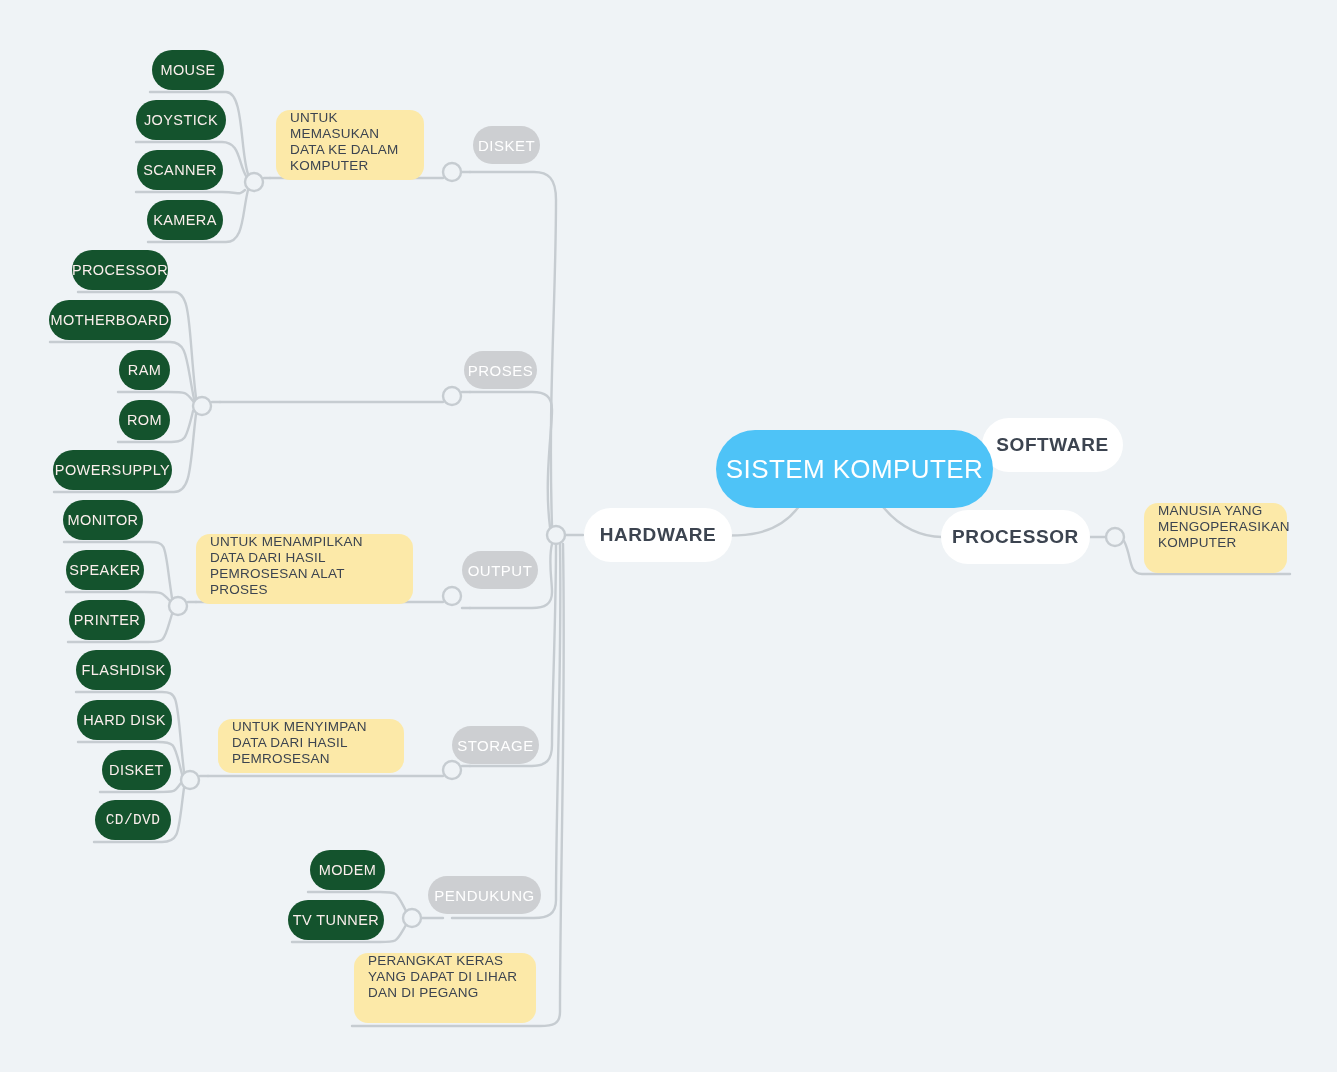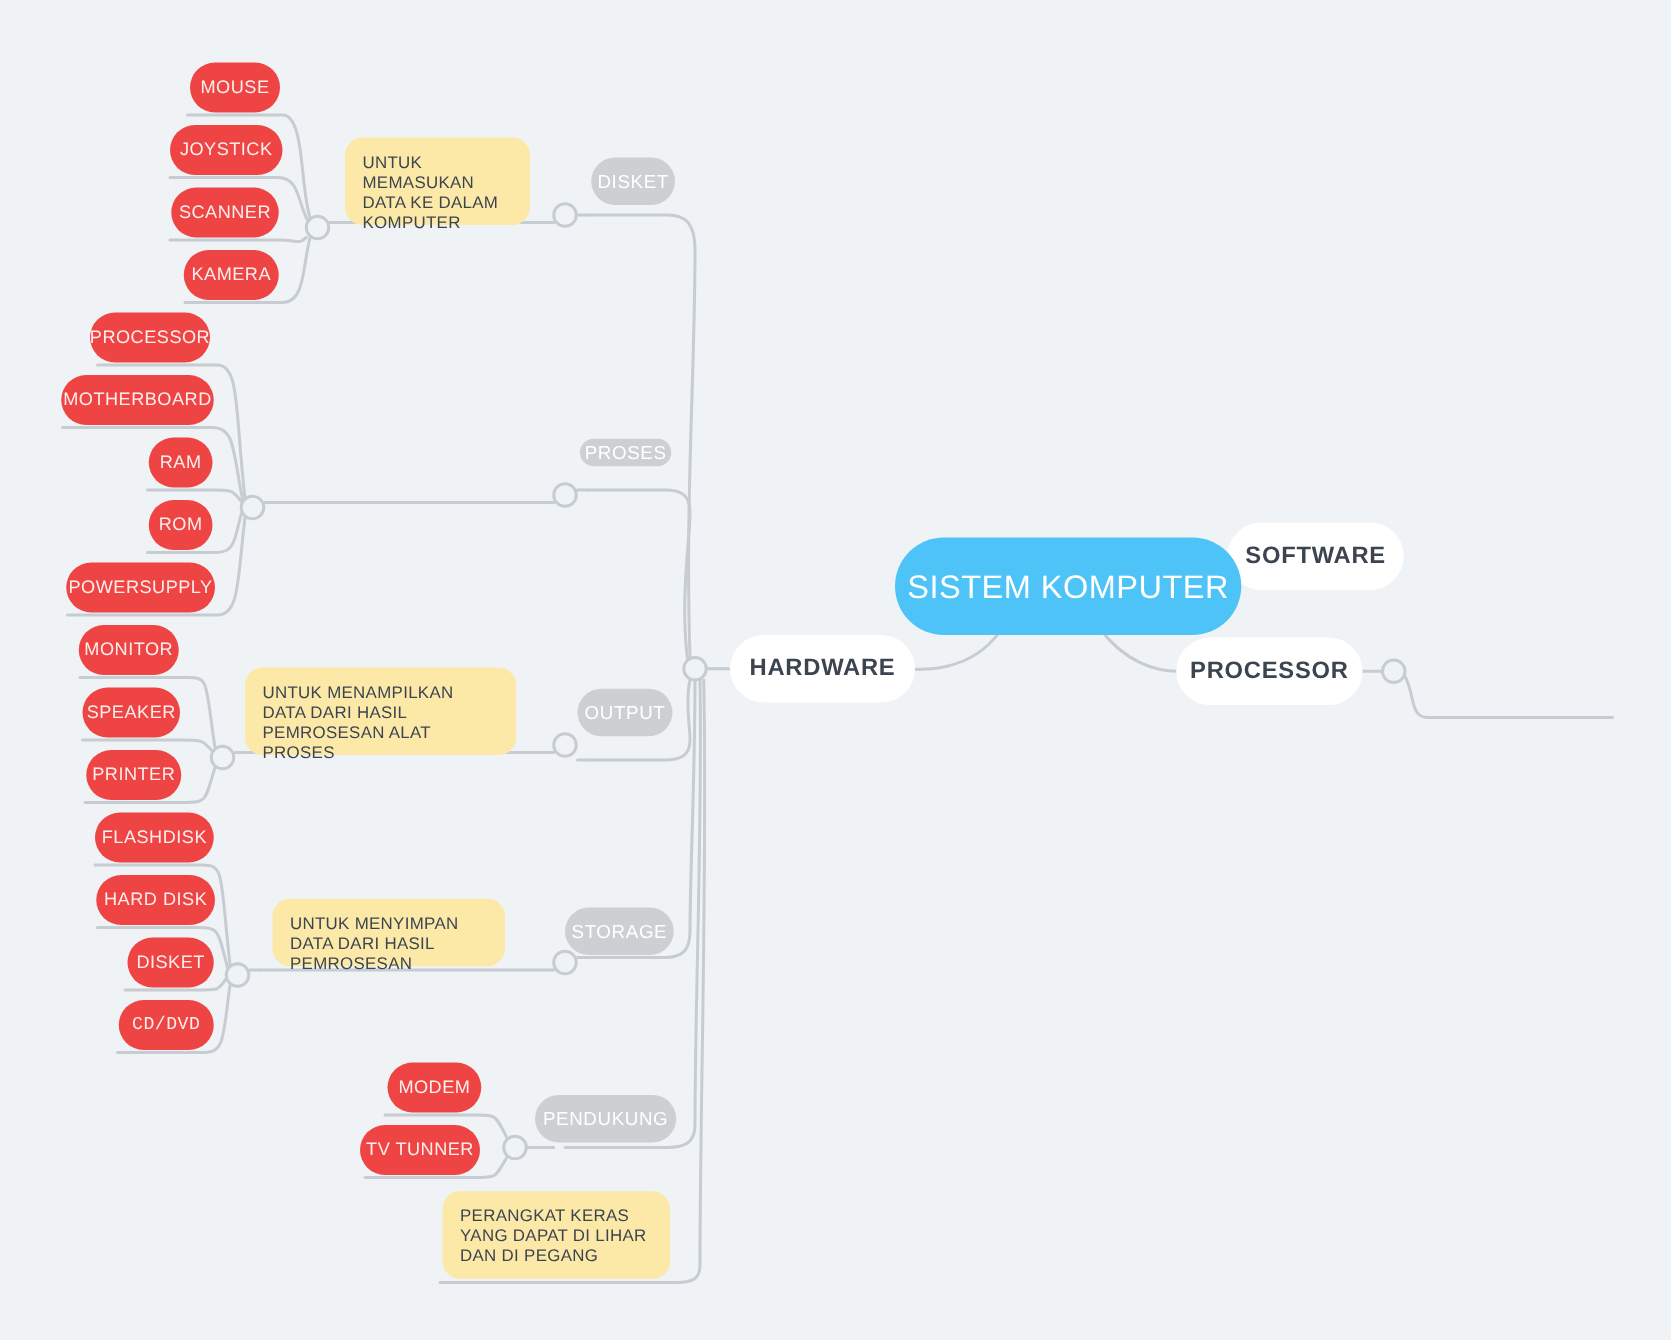--- a/index.html
+++ b/index.html
@@ -57,38 +57,38 @@
     background: #cdcfd2;
     color: #ffffff;
     border-radius: 26px;
     font-size: 15px;
     font-weight: 400;
     letter-spacing: 0.5px;
     z-index: 14;
   }
   
   .n-red {
-    background: #ef4444;
+    background: #14532d;
     color: #fbeeec;
     border-radius: 26px;
     font-size: 14.5px;
     font-weight: 400;
     letter-spacing: 0.4px;
     z-index: 16;
   }
   
   .n-note {
     background: #fce9a8;
     color: #3c4450;
     border-radius: 14px;
     font-size: 13.5px;
     line-height: 16px;
     letter-spacing: 0.25px;
     display: block;
-    padding: 12px 14px;
+    padding: 0 14px;
     z-index: 18;
     white-space: normal;
   }
 </style>
 </head>
 <body>
 
 <div id="stage">
 
   <svg id="links" viewBox="0 0 1337 1072" xmlns="http://www.w3.org/2000/svg">
@@ -183,21 +183,21 @@
   </div>
 
   <div class="node n-main" style="left:941px; top:510px; width:149px; height:54px;">
     <span>PROCESSOR</span>
   </div>
 
   <div class="node n-gray" style="left:473px; top:126px; width:67px; height:38px;">
     <span>DISKET</span>
   </div>
 
-  <div class="node n-gray" style="left:464px; top:351px; width:73px; height:22px;">
+  <div class="node n-gray" style="left:464px; top:351px; width:73px; height:38px;">
     <span>PROSES</span>
   </div>
 
   <div class="node n-gray" style="left:462px; top:551px; width:76px; height:38px;">
     <span>OUTPUT</span>
   </div>
 
   <div class="node n-gray" style="left:452px; top:726px; width:87px; height:38px;">
     <span>STORAGE</span>
   </div>
@@ -216,20 +216,23 @@
   </div>
 
   <div class="node n-note" style="left:218px; top:719px; width:186px; height:54px;">
     <span>UNTUK MENYIMPAN DATA DARI HASIL PEMROSESAN</span>
   </div>
 
   <div class="node n-note" style="left:354px; top:953px; width:182px; height:70px;">
     <span>PERANGKAT KERAS YANG DAPAT DI LIHAR DAN DI PEGANG</span>
   </div>
 
+  <div class="node n-note" style="left:1144px; top:503px; width:143px; height:70px;">
+    <span>MANUSIA YANG MENGOPERASIKAN KOMPUTER</span>
+  </div>
 
   <div class="node n-red" style="left:152px; top:50px; width:72px; height:40px;">
     <span>MOUSE</span>
   </div>
   <div class="node n-red" style="left:136px; top:100px; width:90px; height:40px;">
     <span>JOYSTICK</span>
   </div>
   <div class="node n-red" style="left:137px; top:150px; width:86px; height:40px;">
     <span>SCANNER</span>
   </div>

